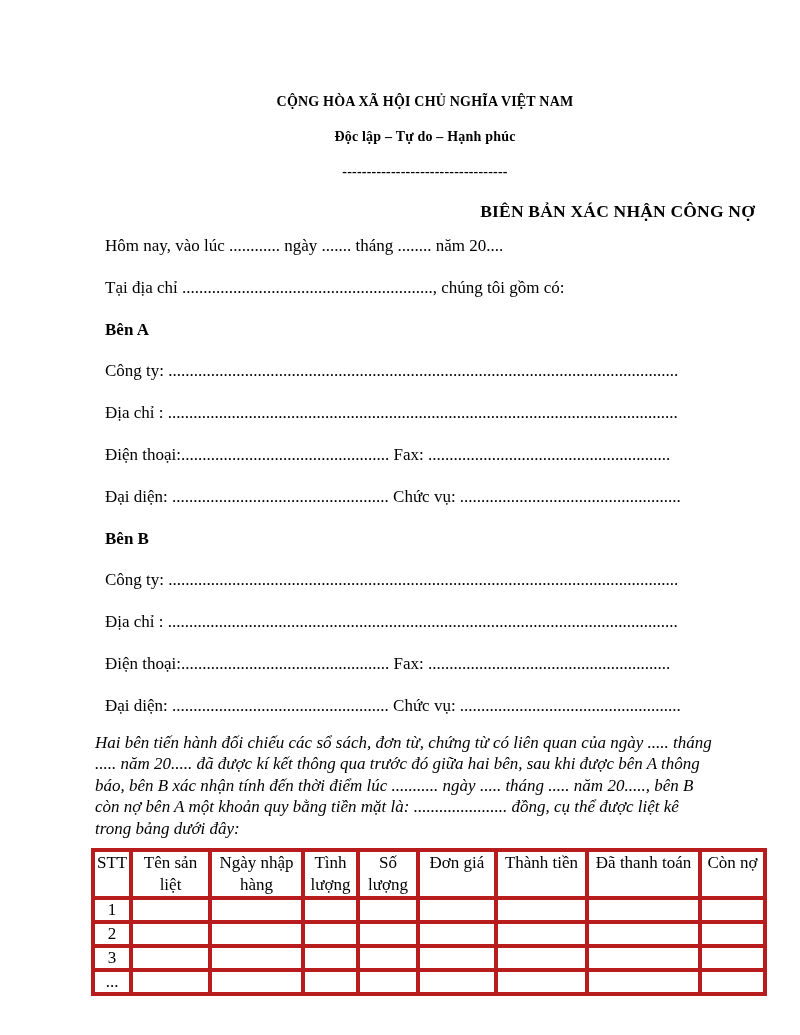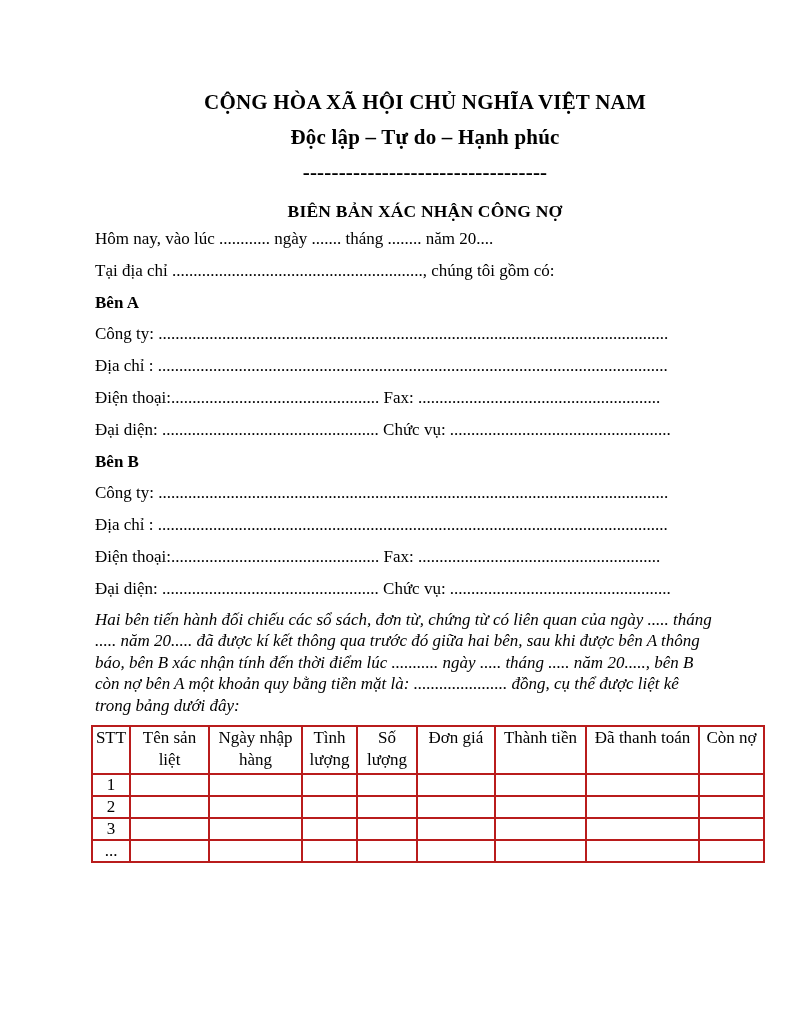--- a/index.html
+++ b/index.html
@@ -8,41 +8,41 @@
     width:800px;height:1035px;
     background:#ffffff;color:#000000;
     font-family:"Liberation Serif","DejaVu Serif",serif;
     font-size:17px;
     box-sizing:border-box;
     padding:93px 45px 0 95px;
     overflow:hidden;
   }
   .doc-header{width:660px;text-align:center;}
   .h-line{
-    font-weight:bold;font-size:21px;line-height:18px;
+    font-weight:bold;font-size:14px;line-height:18px;
     margin:0 0 17px;white-space:pre;letter-spacing:.2px;
   }
   .doc-title{
-    width:660px;text-align:center;font-weight:bold;
+    width:660px;text-align:right;font-weight:bold;
     font-size:17.5px;line-height:18px;margin:21px 0 0;letter-spacing:.2px;
   }
   .body-text{margin-top:3px;}
-  .line{line-height:31.8px;margin:0;white-space:pre-wrap;}
+  .line{line-height:31.8px;margin:10px;white-space:pre-wrap;}
   .bold{font-weight:bold;}
   .paragraph{
     width:624px;line-height:21.6px;margin:4px 0 0;white-space:pre-wrap;font-style:italic;
   }
   table.debt-table{
     border-collapse:collapse;table-layout:fixed;
     width:672px;margin:8px 0 0 -4px;
     border:2px solid #000;
   }
   table.debt-table th,
   table.debt-table td{
-    border:2px solid #b91c1c;
+    border:4px solid #b91c1c;
     font-weight:normal;font-size:17px;line-height:22px;
     text-align:center;vertical-align:top;
     padding:0 2px;box-sizing:border-box;
     overflow:hidden;
   }
   table.debt-table thead th{height:48px;}
   table.debt-table tbody td{height:21px;line-height:20px;}
 </style>
 </head>
 <body>

